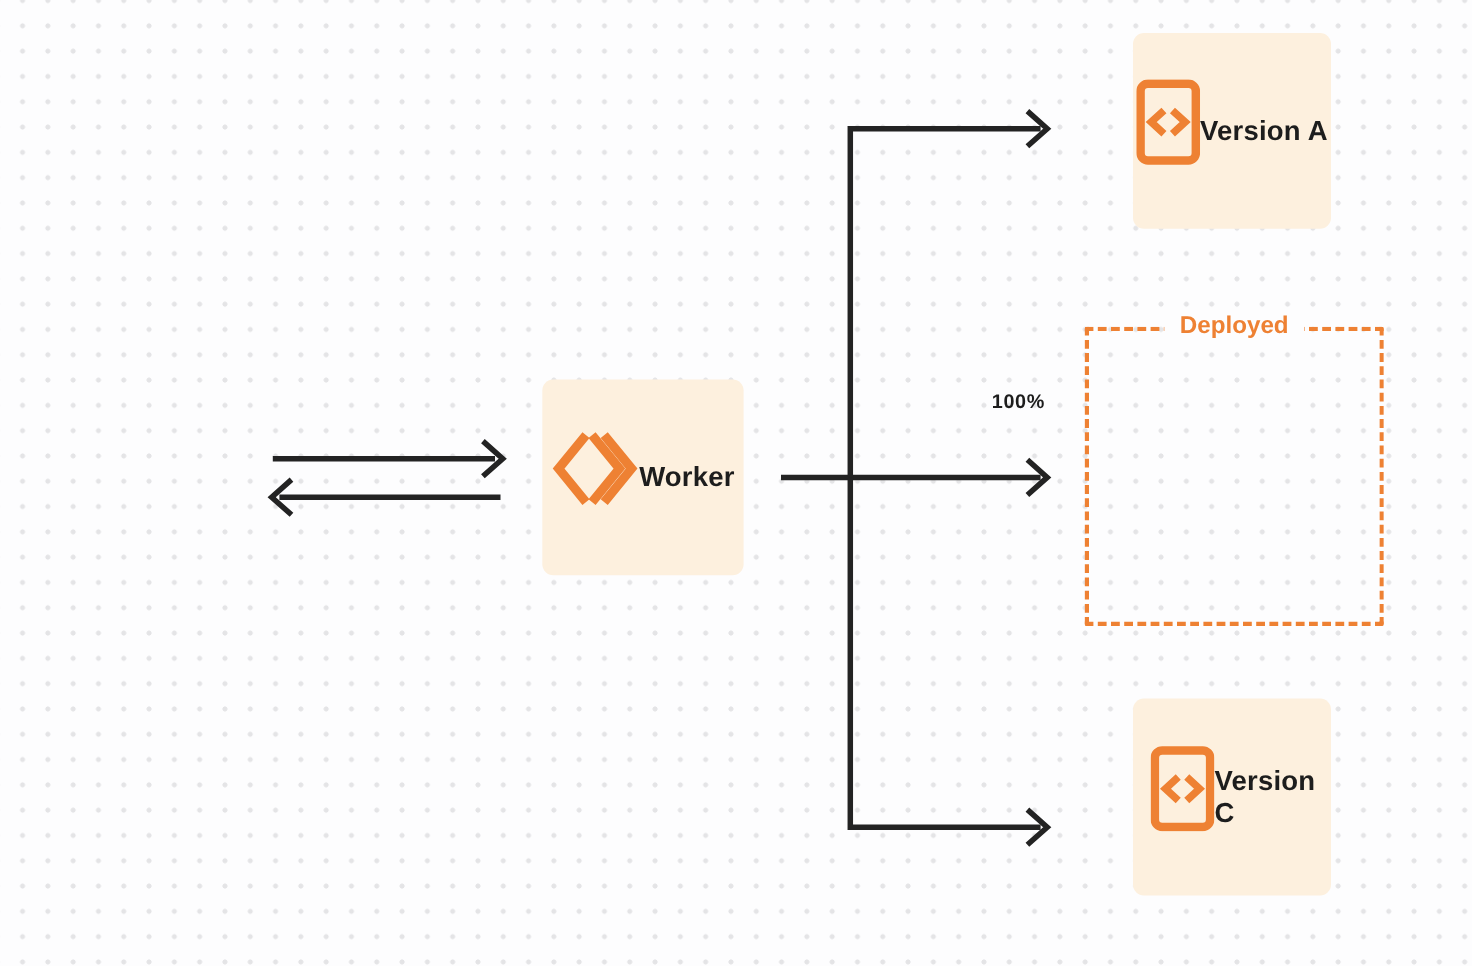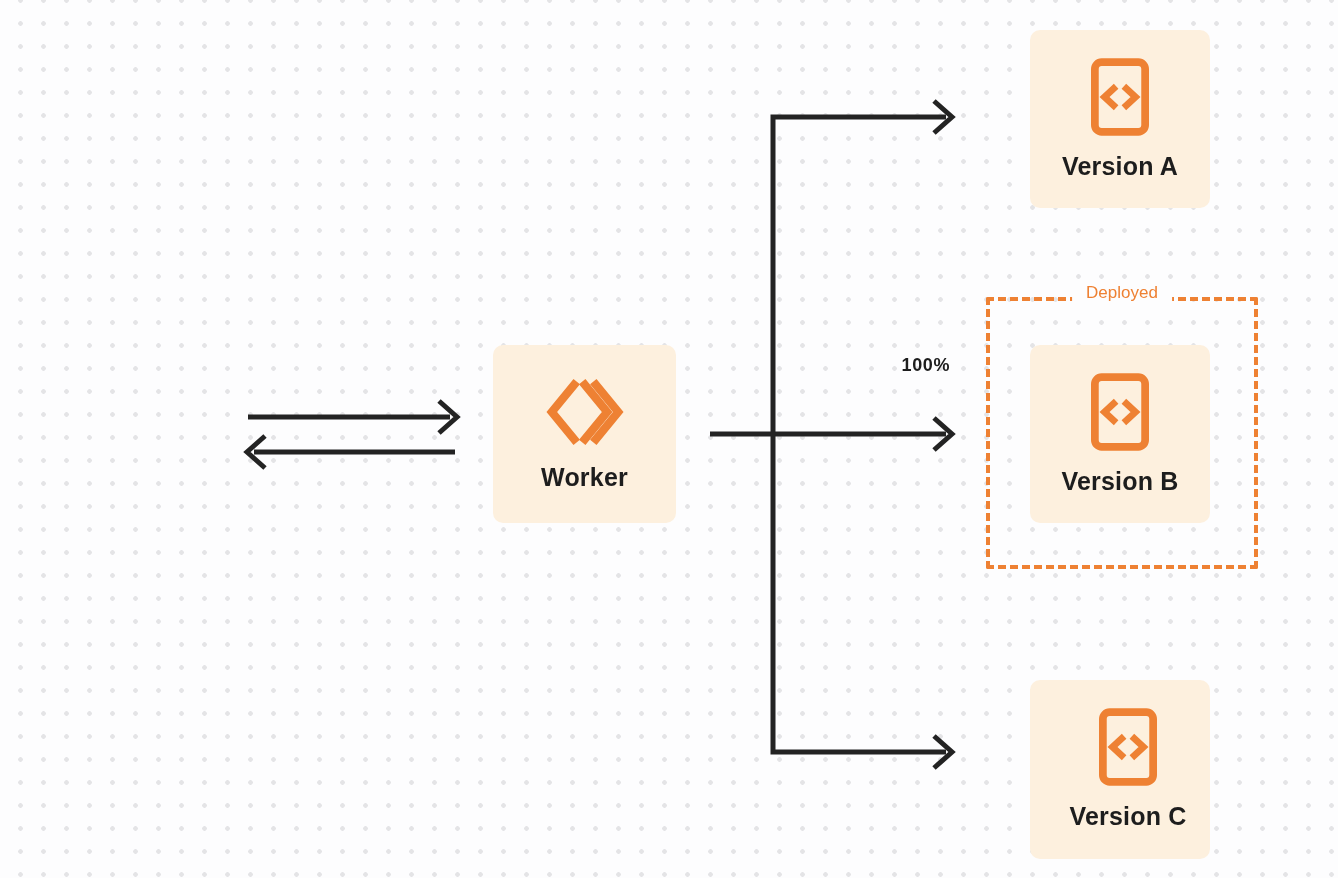--- a/index.html
+++ b/index.html
@@ -37,38 +37,38 @@
     stroke: var(--arrow);
     stroke-width: 5;
     stroke-linejoin: miter;
     stroke-linecap: butt;
   }
   .node {
     position: absolute;
     border-radius: 10px;
     background: var(--card-bg);
     display: flex;
-    flex-direction: column;
+    flex-direction: row;
     align-items: center;
     justify-content: center;
   }
   .node .label {
     font-size: 25px;
     font-weight: bold;
     color: var(--text);
     letter-spacing: 0.2px;
   }
   .node-client {
     left: 30px; top: 344px; width: 182px; height: 180px;
     background: var(--client-bg);
   }
   .node-worker { left: 493px; top: 345px; width: 183px; height: 178px; align-items: center; }
   .node-version-a { left: 1030px; top: 30px;  width: 180px; height: 178px; }
   .node-version-b { left: 1030px; top: 345px; width: 180px; height: 178px; }
-  .node-version-c { left: 1030px; top: 680px; width: 180px; height: 179px; padding-left: 16px; }
+  .node-version-c { left: 1030px; top: 635px; width: 180px; height: 179px; padding-left: 16px; }
   .node .icon-wrap { line-height: 0; margin-bottom: 16px; }
   .icon-stroke {
     fill: none;
     stroke: var(--accent);
     stroke-linejoin: miter;
     stroke-linecap: butt;
   }
   .deployed-box {
     position: absolute;
     left: 986px; top: 297px; width: 272px; height: 272px;
@@ -76,22 +76,22 @@
     border-radius: 2px;
   }
   .deployed-label {
     position: absolute;
     top: -18px;
     left: 50%;
     transform: translateX(-50%);
     background: var(--page-bg);
     padding: 0 14px;
     color: var(--accent);
-    font-size: 17px;
-    font-weight: normal;
+    font-size: 22px;
+    font-weight: bold;
     white-space: nowrap;
   }
   .traffic-label {
     position: absolute;
     left: 780px; top: 349px; width: 170px;
     text-align: right;
     font-size: 18px;
     font-weight: bold;
     color: var(--text);
     line-height: 32px;
@@ -155,30 +155,20 @@
     <span class="icon-wrap">
       <svg width="58" height="78" viewBox="0 0 60 80" xmlns="http://www.w3.org/2000/svg">
         <rect class="icon-stroke" stroke-width="8" x="4" y="4" width="52" height="72" rx="7"></rect>
         <polyline class="icon-stroke" stroke-width="7" points="26,29 14,40 26,51"></polyline>
         <polyline class="icon-stroke" stroke-width="7" points="34,29 46,40 34,51"></polyline>
       </svg>
     </span>
     <span class="label">Version A</span>
   </div>
 
-  <div class="node node-version-b">
-    <span class="icon-wrap">
-      <svg width="58" height="78" viewBox="0 0 60 80" xmlns="http://www.w3.org/2000/svg">
-        <rect class="icon-stroke" stroke-width="8" x="4" y="4" width="52" height="72" rx="7"></rect>
-        <polyline class="icon-stroke" stroke-width="7" points="26,29 14,40 26,51"></polyline>
-        <polyline class="icon-stroke" stroke-width="7" points="34,29 46,40 34,51"></polyline>
-      </svg>
-    </span>
-    <span class="label">Version B</span>
-  </div>
 
   <div class="node node-version-c">
     <span class="icon-wrap">
       <svg width="58" height="78" viewBox="0 0 60 80" xmlns="http://www.w3.org/2000/svg">
         <rect class="icon-stroke" stroke-width="8" x="4" y="4" width="52" height="72" rx="7"></rect>
         <polyline class="icon-stroke" stroke-width="7" points="26,29 14,40 26,51"></polyline>
         <polyline class="icon-stroke" stroke-width="7" points="34,29 46,40 34,51"></polyline>
       </svg>
     </span>
     <span class="label">Version C</span>

